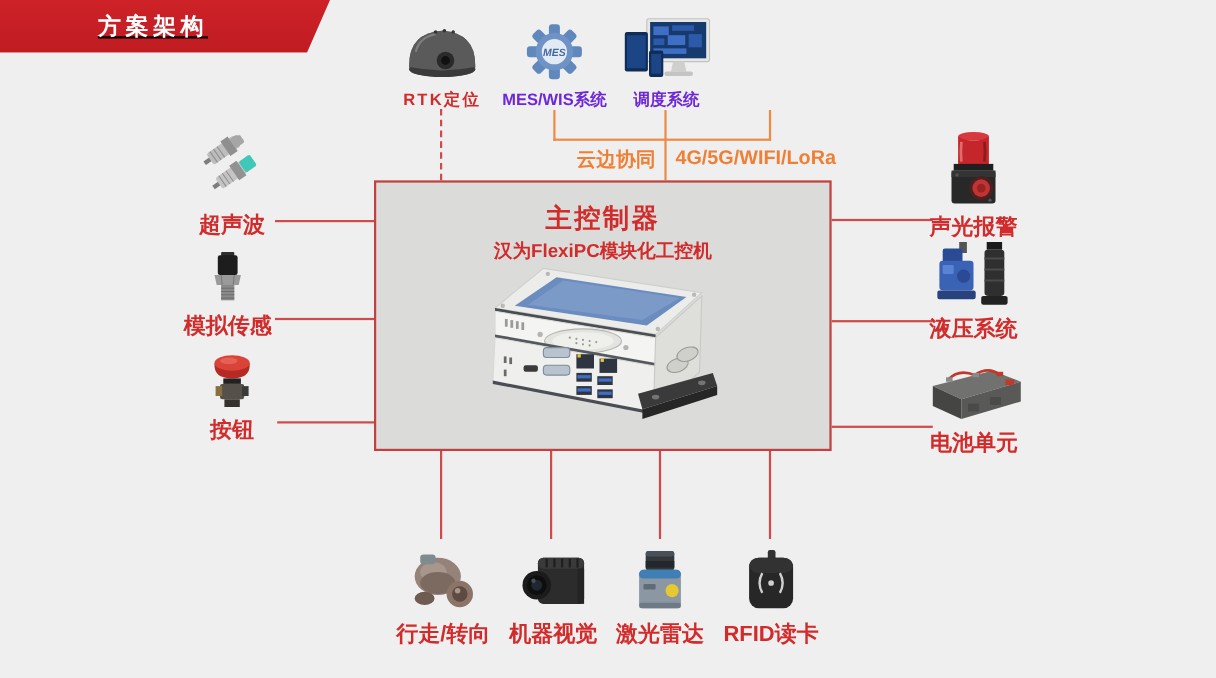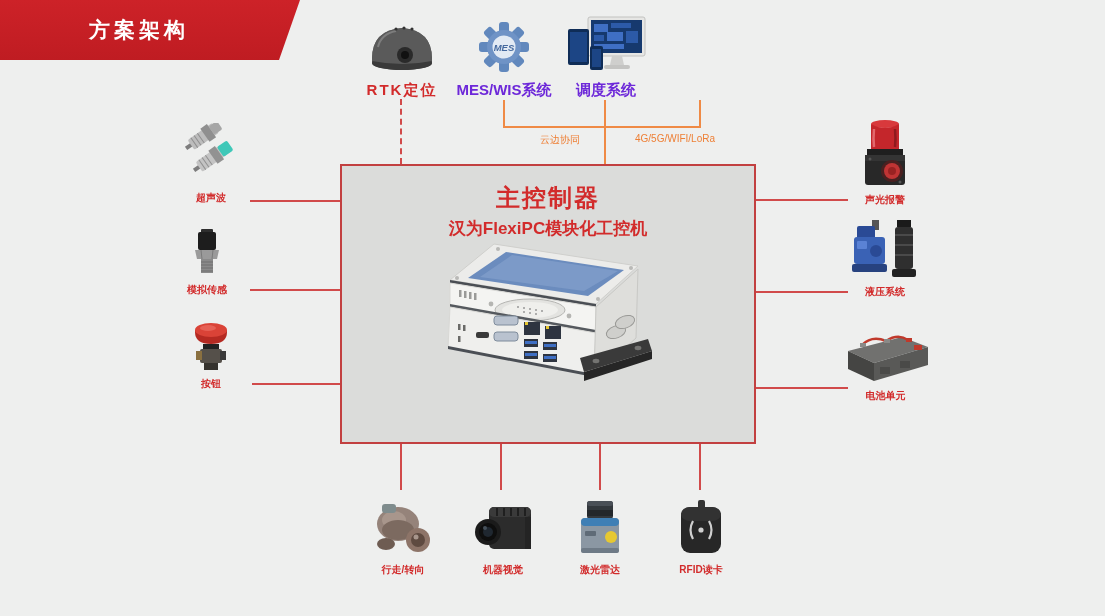--- a/index.html
+++ b/index.html
@@ -1,38 +1,38 @@
 <!DOCTYPE html>
 <html><head>
 <meta charset="utf-8">
 <style>
   html,body{margin:0;padding:0;background:#eeefee;}
   #stage{position:relative;width:1105px;height:616px;background:#eeefee;overflow:hidden;
          font-family:"Liberation Sans","DejaVu Sans",sans-serif;}
   
-  #banner{position:absolute;left:0;top:0;width:300px;height:60px;
+  #banner{position:absolute;left:0;top:0;width:300px;height:48px;
           background:linear-gradient(180deg,#cd2228,#bf1c22);
           clip-path:polygon(0 0,100% 0,93% 100%,0 100%);
-          display:flex;align-items:center;justify-content:center;}
+          display:flex;align-items:center;justify-content:center;text-decoration:underline;}
   #banner .t{color:#ffffff;font-size:21px;font-weight:bold;letter-spacing:4px;padding-right:22px;}
   
   .node{position:absolute;display:flex;flex-direction:column;align-items:center;}
   .icon-box{display:flex;align-items:center;justify-content:center;}
   .lbl{font-weight:bold;font-size:15px;color:#d22b2b;white-space:nowrap;margin-top:3px;}
   .lbl.orange{color:#6d28d9;}
-  .lbl.big{font-size:10px;}
+  .lbl.big{font-size:20px;}
   .lbl.sp{letter-spacing:2px;text-align:center;}
   
   .hline{position:absolute;height:2px;background:#d14a4a;}
   .vline{position:absolute;width:2px;background:#d14a4a;}
   .hline.orange,.vline.orange{background:#ef8a45;}
   .vdash{position:absolute;width:0;border-left:2px dashed #d14a4a;}
-  .linklbl{position:absolute;font-size:10px;font-weight:normal;color:#ee7f35;white-space:nowrap;text-align:center;}
+  .linklbl{position:absolute;font-size:18px;font-weight:bold;color:#ee7f35;white-space:nowrap;text-align:center;}
   
-  #main-box{position:absolute;left:340px;top:164px;width:416px;height:280px;box-sizing:border-box;
+  #main-box{position:absolute;left:340px;top:164px;width:416px;height:246px;box-sizing:border-box;
             background:#dbdcda;border:2px solid #c24040;}
   .box-title{margin-top:16px;text-align:center;font-size:24px;font-weight:bold;color:#d22b2b;letter-spacing:2px;}
   .box-sub{text-align:center;font-size:17px;font-weight:bold;color:#d22b2b;margin-top:3px;}
   .pc{position:absolute;left:90px;top:74px;}
 </style>
 </head>
 <body>
 
 <div id="stage">
 

